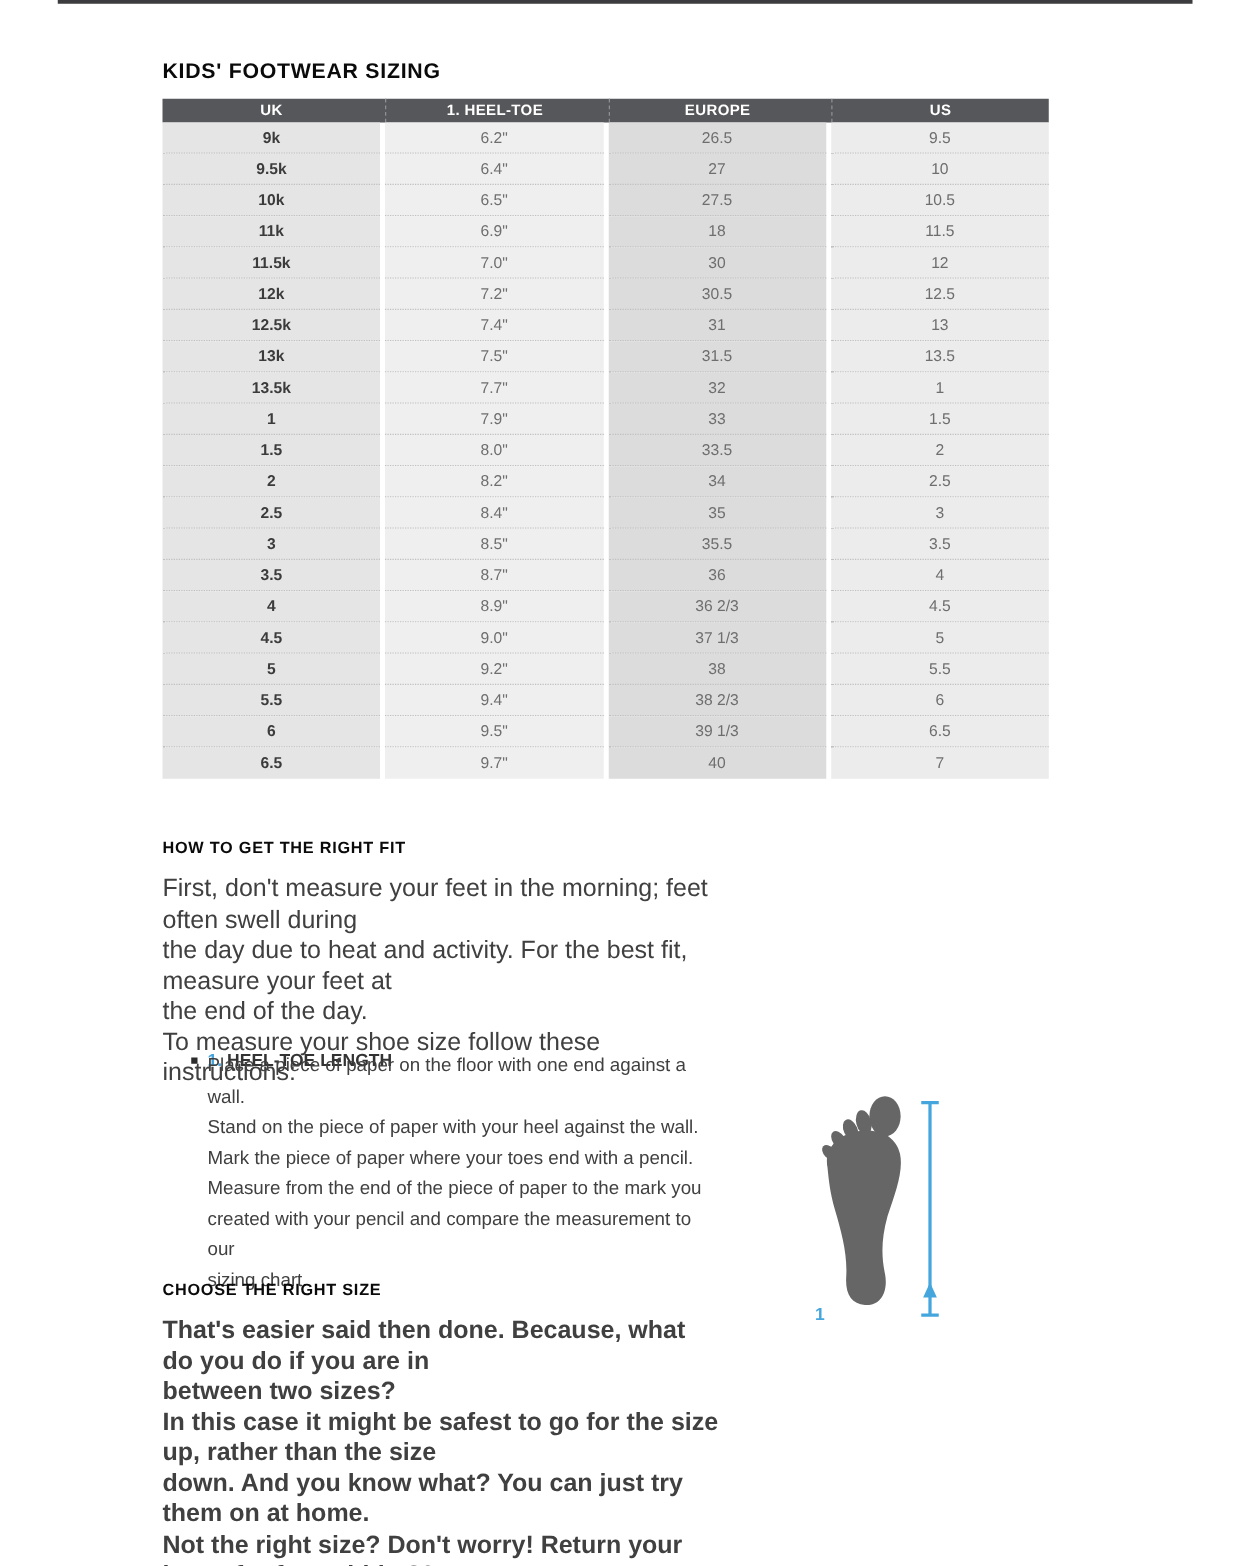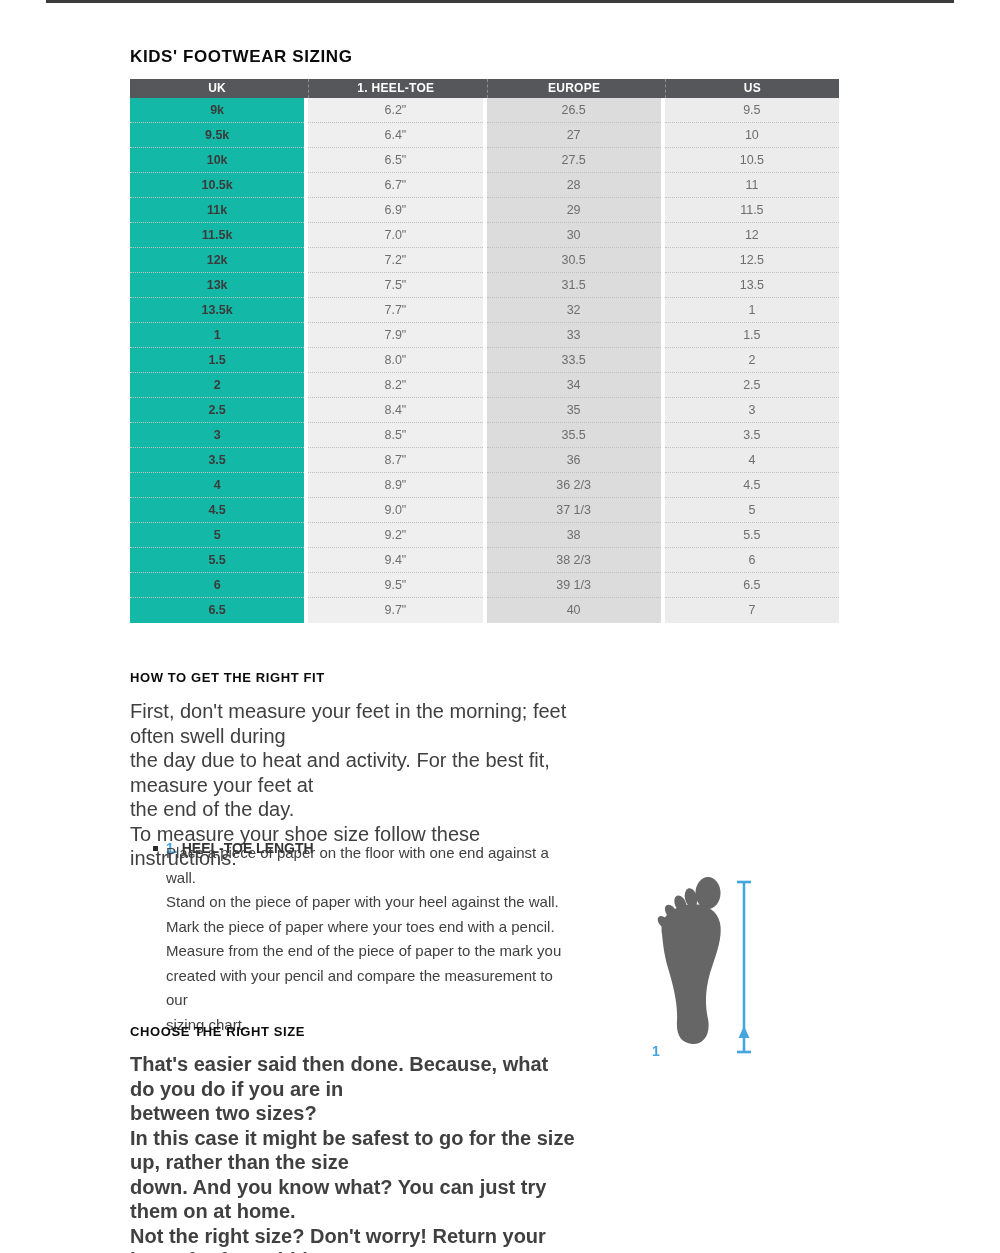--- a/index.html
+++ b/index.html
@@ -31,21 +31,21 @@
     line-height:19px; letter-spacing:0.3px;
   }
   .hcell + .hcell { border-left:1px dashed #909094; }
   .trow { display:grid; grid-template-columns:repeat(4,1fr); column-gap:4px; }
   .tcell {
     height:24px; line-height:24px; text-align:center;
     font-size:12.5px; color:#6e6e6e;
   }
   .trow .tcell { border-bottom:1px dotted #c0c0c0; }
   .trow:last-child .tcell { border-bottom:1px solid transparent; }
-  .col-uk { background:#14b8a6; color:#3b3b3b; font-weight:bold; }
+  .col-uk { background:#e5e5e5; color:#3b3b3b; font-weight:bold; }
   .col-heel { background:#efefef; }
   .col-eu { background:#dcdcdc; }
   .col-us { background:#ececec; }
 
   
   .body-text {
     position:absolute; left:84px; width:445px;
     font-size:20px; line-height:24.5px; color:#404040;
     white-space:pre-line;
   }
@@ -88,42 +88,42 @@
           <div class="tcell col-eu">27</div>
           <div class="tcell col-us">10</div>
         </div>
         <div class="trow">
           <div class="tcell col-uk">10k</div>
           <div class="tcell col-heel">6.5"</div>
           <div class="tcell col-eu">27.5</div>
           <div class="tcell col-us">10.5</div>
         </div>
         <div class="trow">
-          <div class="tcell col-uk">10.5k</div>
-          <div class="tcell col-heel">6.7"</div>
-          <div class="tcell col-eu">28</div>
-          <div class="tcell col-us">11</div>
-        </div>
-        <div class="trow">
           <div class="tcell col-uk">11k</div>
           <div class="tcell col-heel">6.9"</div>
-          <div class="tcell col-eu">29</div>
+          <div class="tcell col-eu">18</div>
           <div class="tcell col-us">11.5</div>
         </div>
         <div class="trow">
           <div class="tcell col-uk">11.5k</div>
           <div class="tcell col-heel">7.0"</div>
           <div class="tcell col-eu">30</div>
           <div class="tcell col-us">12</div>
         </div>
         <div class="trow">
           <div class="tcell col-uk">12k</div>
           <div class="tcell col-heel">7.2"</div>
           <div class="tcell col-eu">30.5</div>
           <div class="tcell col-us">12.5</div>
+        </div>
+        <div class="trow">
+          <div class="tcell col-uk">12.5k</div>
+          <div class="tcell col-heel">7.4"</div>
+          <div class="tcell col-eu">31</div>
+          <div class="tcell col-us">13</div>
         </div>
         <div class="trow">
           <div class="tcell col-uk">13k</div>
           <div class="tcell col-heel">7.5"</div>
           <div class="tcell col-eu">31.5</div>
           <div class="tcell col-us">13.5</div>
         </div>
         <div class="trow">
           <div class="tcell col-uk">13.5k</div>
           <div class="tcell col-heel">7.7"</div>

